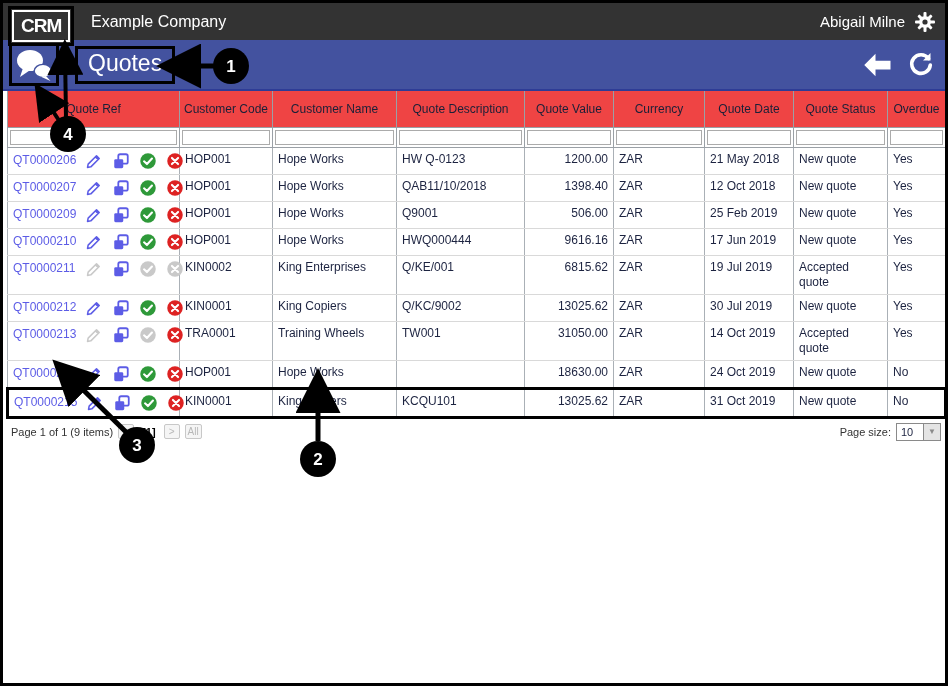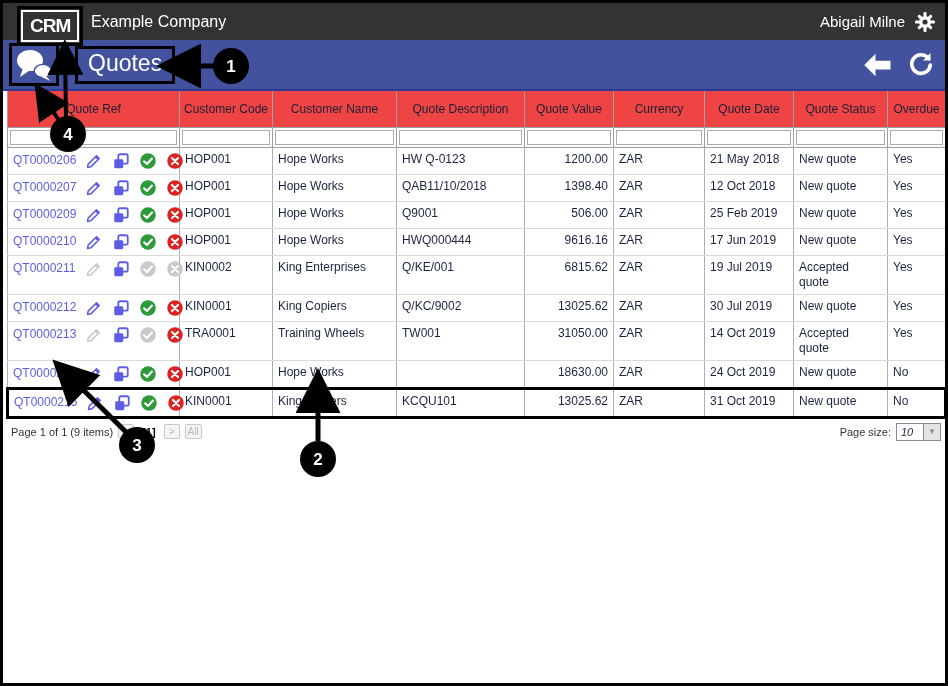--- a/index.html
+++ b/index.html
@@ -5,21 +5,21 @@
   * { margin:0; padding:0; box-sizing:border-box; }
   html,body { background:#fff; }
   body { font-family:"Liberation Sans", sans-serif; }
   .frame { position:relative; width:948px; height:686px; border:3px solid #000; background:#fff; overflow:hidden; }
 
   
   .topbar { height:37px; background:#333333; display:flex; align-items:center; padding-left:88px; padding-right:8px; }
   .topbar .company { color:#fff; font-size:16px; }
   .topbar .spacer { flex:1; }
   .topbar .user { color:#fff; font-size:15px; margin-right:8px; }
-  .logo-anno { position:absolute; top:3px; left:14px; border:3px solid #000; padding:1px; background:#333333; z-index:5; }
+  .logo-anno { position:absolute; top:3px; left:5px; border:3px solid #000; padding:1px; background:#333333; z-index:5; }
   .logo-box { border:2px solid #fff; padding:3px 7px; }
   .logo-text { color:#fff; font-weight:bold; font-size:19px; letter-spacing:-1px; }
 
   
   .bluebar { height:51px; background:#43529f; border-bottom:2px solid #2e3c96; display:flex; align-items:center; padding:0 10px 0 6px; }
   .chat-anno { border:3px solid #000; width:50px; height:43px; display:flex; align-items:center; justify-content:center; }
   .title-anno { border:3px solid #000; margin-left:16px; padding:1px 10px 4px 10px; }
   .page-title { color:#fff; font-size:23px; }
   .bluebar .spacer { flex:1; }
   .nav-ico { margin-left:14px; display:flex; align-items:center; }
@@ -45,21 +45,21 @@
   tr.hl td:first-child { border-left:3px solid #000; }
   tr.hl td:last-child { border-right:3px solid #000; }
 
   
   .pager { width:938px; margin-left:3px; display:flex; align-items:center; font-size:11px; color:#333; padding:4px 3px 4px 5px; }
   .pager .btn { display:inline-flex; align-items:center; justify-content:center; min-width:16px; height:15px; border:1px solid #c8c8c8; background:#f5f5f5; color:#b8b8b8; border-radius:2px; margin-left:5px; font-size:10px; padding:0 2px; }
   .pager .cur { font-weight:bold; color:#000; margin-left:8px; margin-right:3px; }
   .pager .spacer { flex:1; }
   .pager .ps-label { margin-right:5px; }
   .ps-select { display:inline-flex; border:1px solid #8a8a8a; height:18px; background:#fff; align-items:stretch; }
-  .ps-value { width:26px; font-size:11px; display:flex; align-items:center; padding-left:4px; color:#1c2340;font-style:italic; }
+  .ps-value { width:26px; font-size:11px; display:flex; align-items:center; padding-left:4px; color:#1c2340; }
   .ps-btn { width:17px; background:#e4e4e4; border-left:1px solid #8a8a8a; display:flex; align-items:center; justify-content:center; color:#8a8a8a; font-size:8px; }
 
   
   .overlay { position:absolute; top:0; left:0; width:948px; height:686px; pointer-events:none; z-index:10; }
 </style>
 </head>
 <body>
 
 <div class="frame">
 

